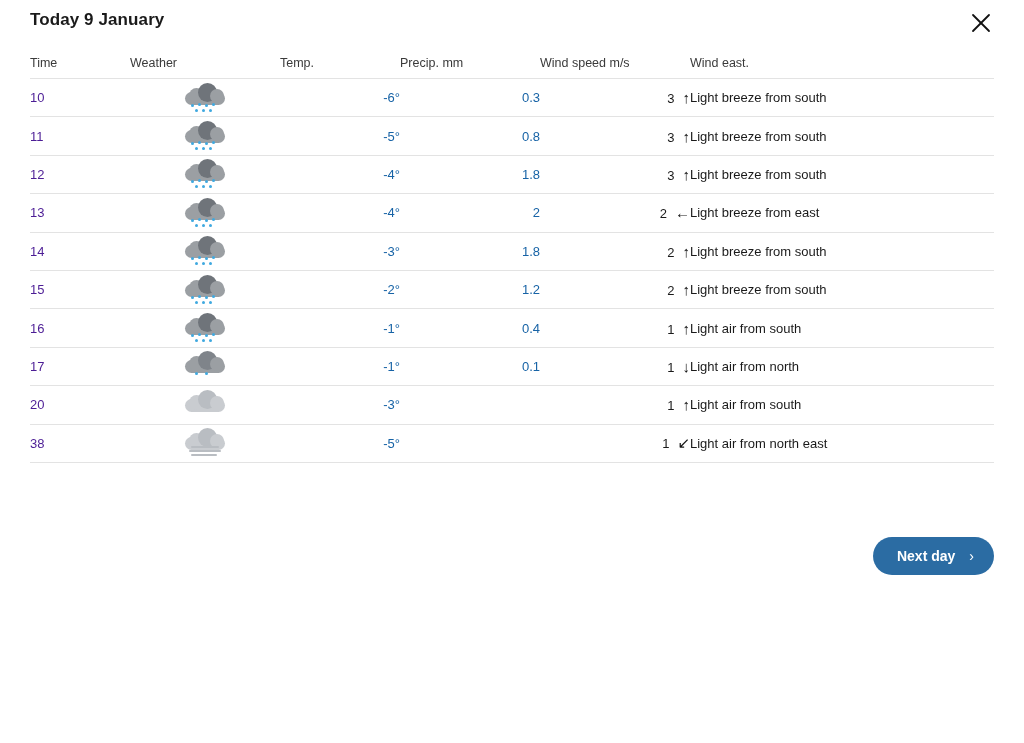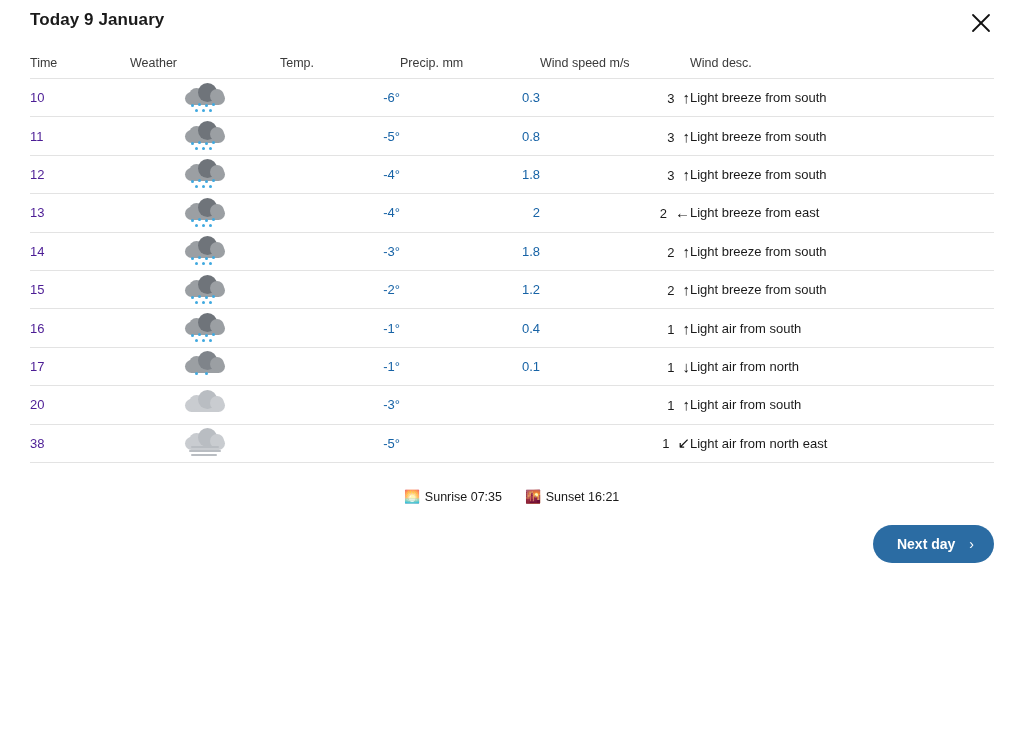--- a/index.html
+++ b/index.html
@@ -167,21 +167,21 @@
     text-align: center;
     font-size: 12.5px;
     color: #1a1a1a;
   }
   .sun-row span.item { margin: 0 10px; white-space: nowrap; }
   .sun-glyph { font-size: 13px; margin-right: 4px; }
 
   .footer {
     position: absolute;
     right: 30px;
-    bottom: 22px;
+    bottom: 10px;
   }
   .next-day-btn {
     background: #2b6ca3;
     color: #ffffff;
     border: none;
     border-radius: 20px;
     height: 38px;
     padding: 0 20px 0 24px;
     font-size: 14px;
     font-weight: bold;
@@ -209,21 +209,21 @@
   </div>
 
   <table class="forecast">
     <thead>
       <tr>
         <th class="col-time">Time</th>
         <th class="col-weather">Weather</th>
         <th class="col-temp">Temp.</th>
         <th class="col-precip">Precip. mm</th>
         <th class="col-wind">Wind speed m/s</th>
-        <th class="col-desc">Wind desc.</th>
+        <th class="col-desc">Wind east.</th>
       </tr>
     </thead>
     <tbody>
         <tr>
           <td class="time">10</td>
           <td class="weather"><span class="wicon"><span class="cloud dark">
                 <span class="c-main"></span>
                 <span class="c-b1"></span>
                 <span class="c-b2"></span>
                 <span class="c-b3"></span>
@@ -409,28 +409,20 @@
                 <i style="top: 8px; left: 2px; width: 26px;"></i>
               </span></span></td>
           <td class="temp">-5°</td>
           <td class="precip"></td>
           <td class="wind"><span>1</span><span class="arrow">↙</span></td>
           <td class="desc">Light air from north east</td>
         </tr>
       </tbody>
   </table>
 
-  <div class="sun-row">
-    <span class="item">
-      <span class="sun-glyph">🌅</span><span>Sunrise 07:35</span>
-    </span>
-    <span class="item">
-      <span class="sun-glyph">🌇</span><span>Sunset 16:21</span>
-    </span>
-  </div>
 
   <div class="footer">
     <button class="next-day-btn">
       <span>Next day</span>
       <span class="chev">›</span>
     </button>
   </div>
 
 </div>
 

